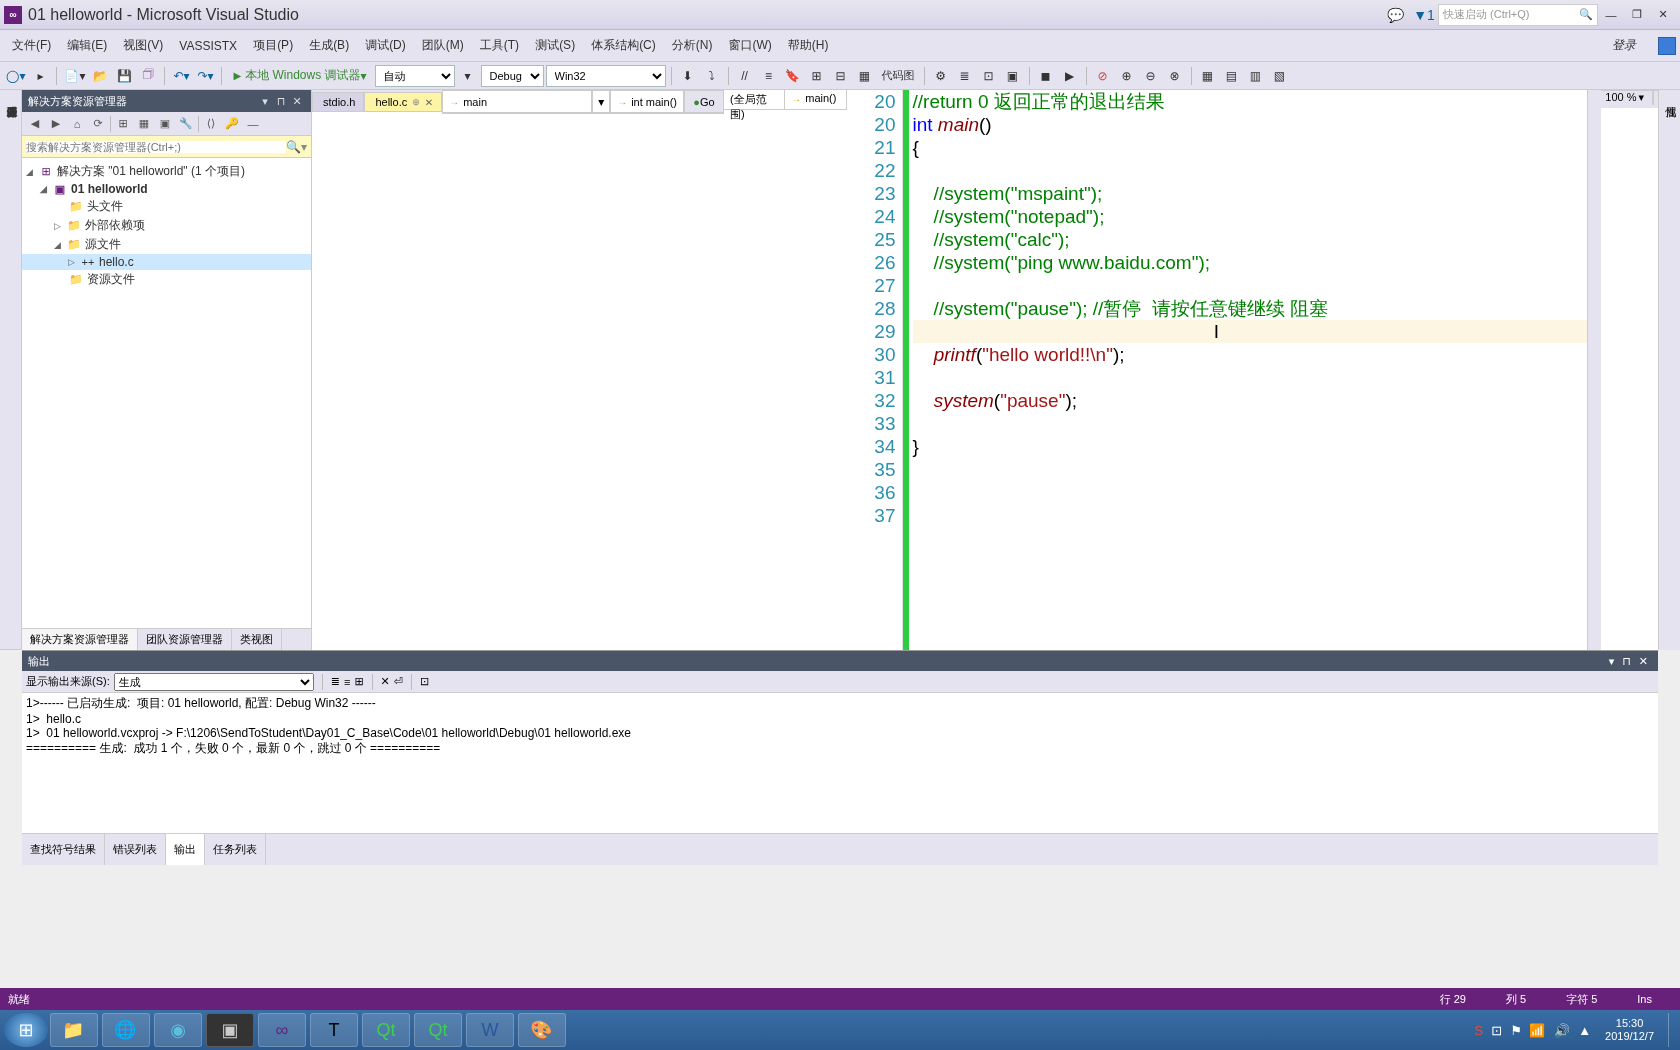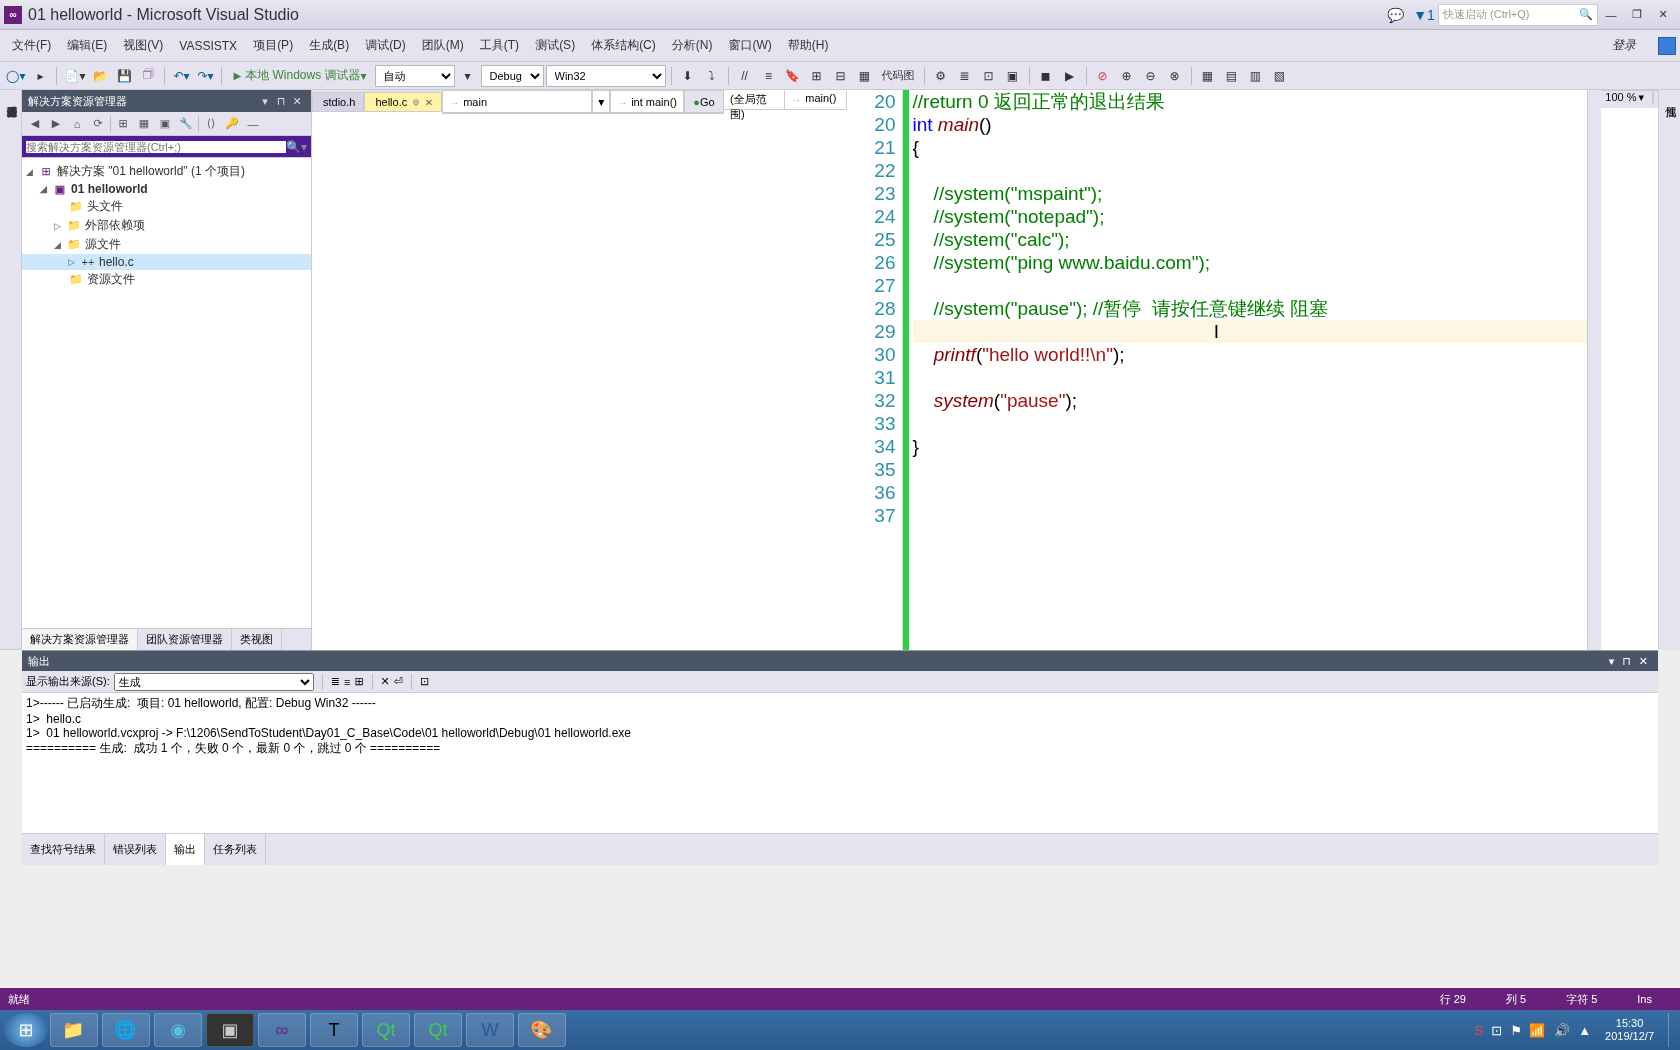--- a/index.html
+++ b/index.html
@@ -36,21 +36,21 @@
 .left-tabs { width: 22px; background: #e6e3f0; writing-mode: vertical-rl; text-orientation: mixed; display: flex; flex-direction: column; border-right: 1px solid #ccc; }
 .left-tab { padding: 8px 2px; font-size: 11px; color: #333; border-bottom: 1px solid #ccc; }
 
 
 .sln-panel { width: 290px; background: #f5f5f5; border-right: 1px solid #ccc; display: flex; flex-direction: column; }
 .sln-header { height: 22px; background: #4a5568; color: white; display: flex; align-items: center; padding: 0 6px; font-size: 11px; }
 .sln-header .spacer { flex: 1; }
 .sln-header .hbtn { width: 16px; text-align: center; color: #ddd; }
 .sln-toolbar { height: 24px; background: #e6e3f0; display: flex; align-items: center; padding: 2px 4px; gap: 3px; border-bottom: 1px solid #ccc; }
 .sln-toolbar .sbtn { width: 18px; height: 18px; display: flex; align-items: center; justify-content: center; font-size: 11px; color: #555; }
-.sln-search { height: 22px; border-bottom: 1px solid #ccc; display: flex; align-items: center; padding: 0 4px; background: #4c1d95; }
+.sln-search { height: 22px; border-bottom: 1px solid #ccc; display: flex; align-items: center; padding: 0 4px; background: #fef9c3; }
 .sln-search input { flex: 1; border: none; outline: none; font-size: 11px; color: #888; }
 .sln-tree { flex: 1; background: white; padding: 4px 0; overflow: auto; }
 .tree-item { display: flex; align-items: center; padding: 1px 4px; font-size: 12px; color: #333; }
 .tree-item .indent { display: inline-block; }
 .tree-item .expander { width: 12px; font-size: 9px; color: #666; }
 .tree-item .ticon { width: 16px; height: 14px; margin-right: 3px; display: inline-flex; align-items: center; justify-content: center; font-size: 11px; }
 .tree-item.bold { font-weight: bold; }
 .tree-item.selected { background: #cce8ff; }
 .sln-bottom-tabs { display: flex; background: #e6e3f0; border-top: 1px solid #ccc; }
 .sln-bottom-tabs .btab { padding: 3px 8px; font-size: 11px; border-right: 1px solid #ccc; }

